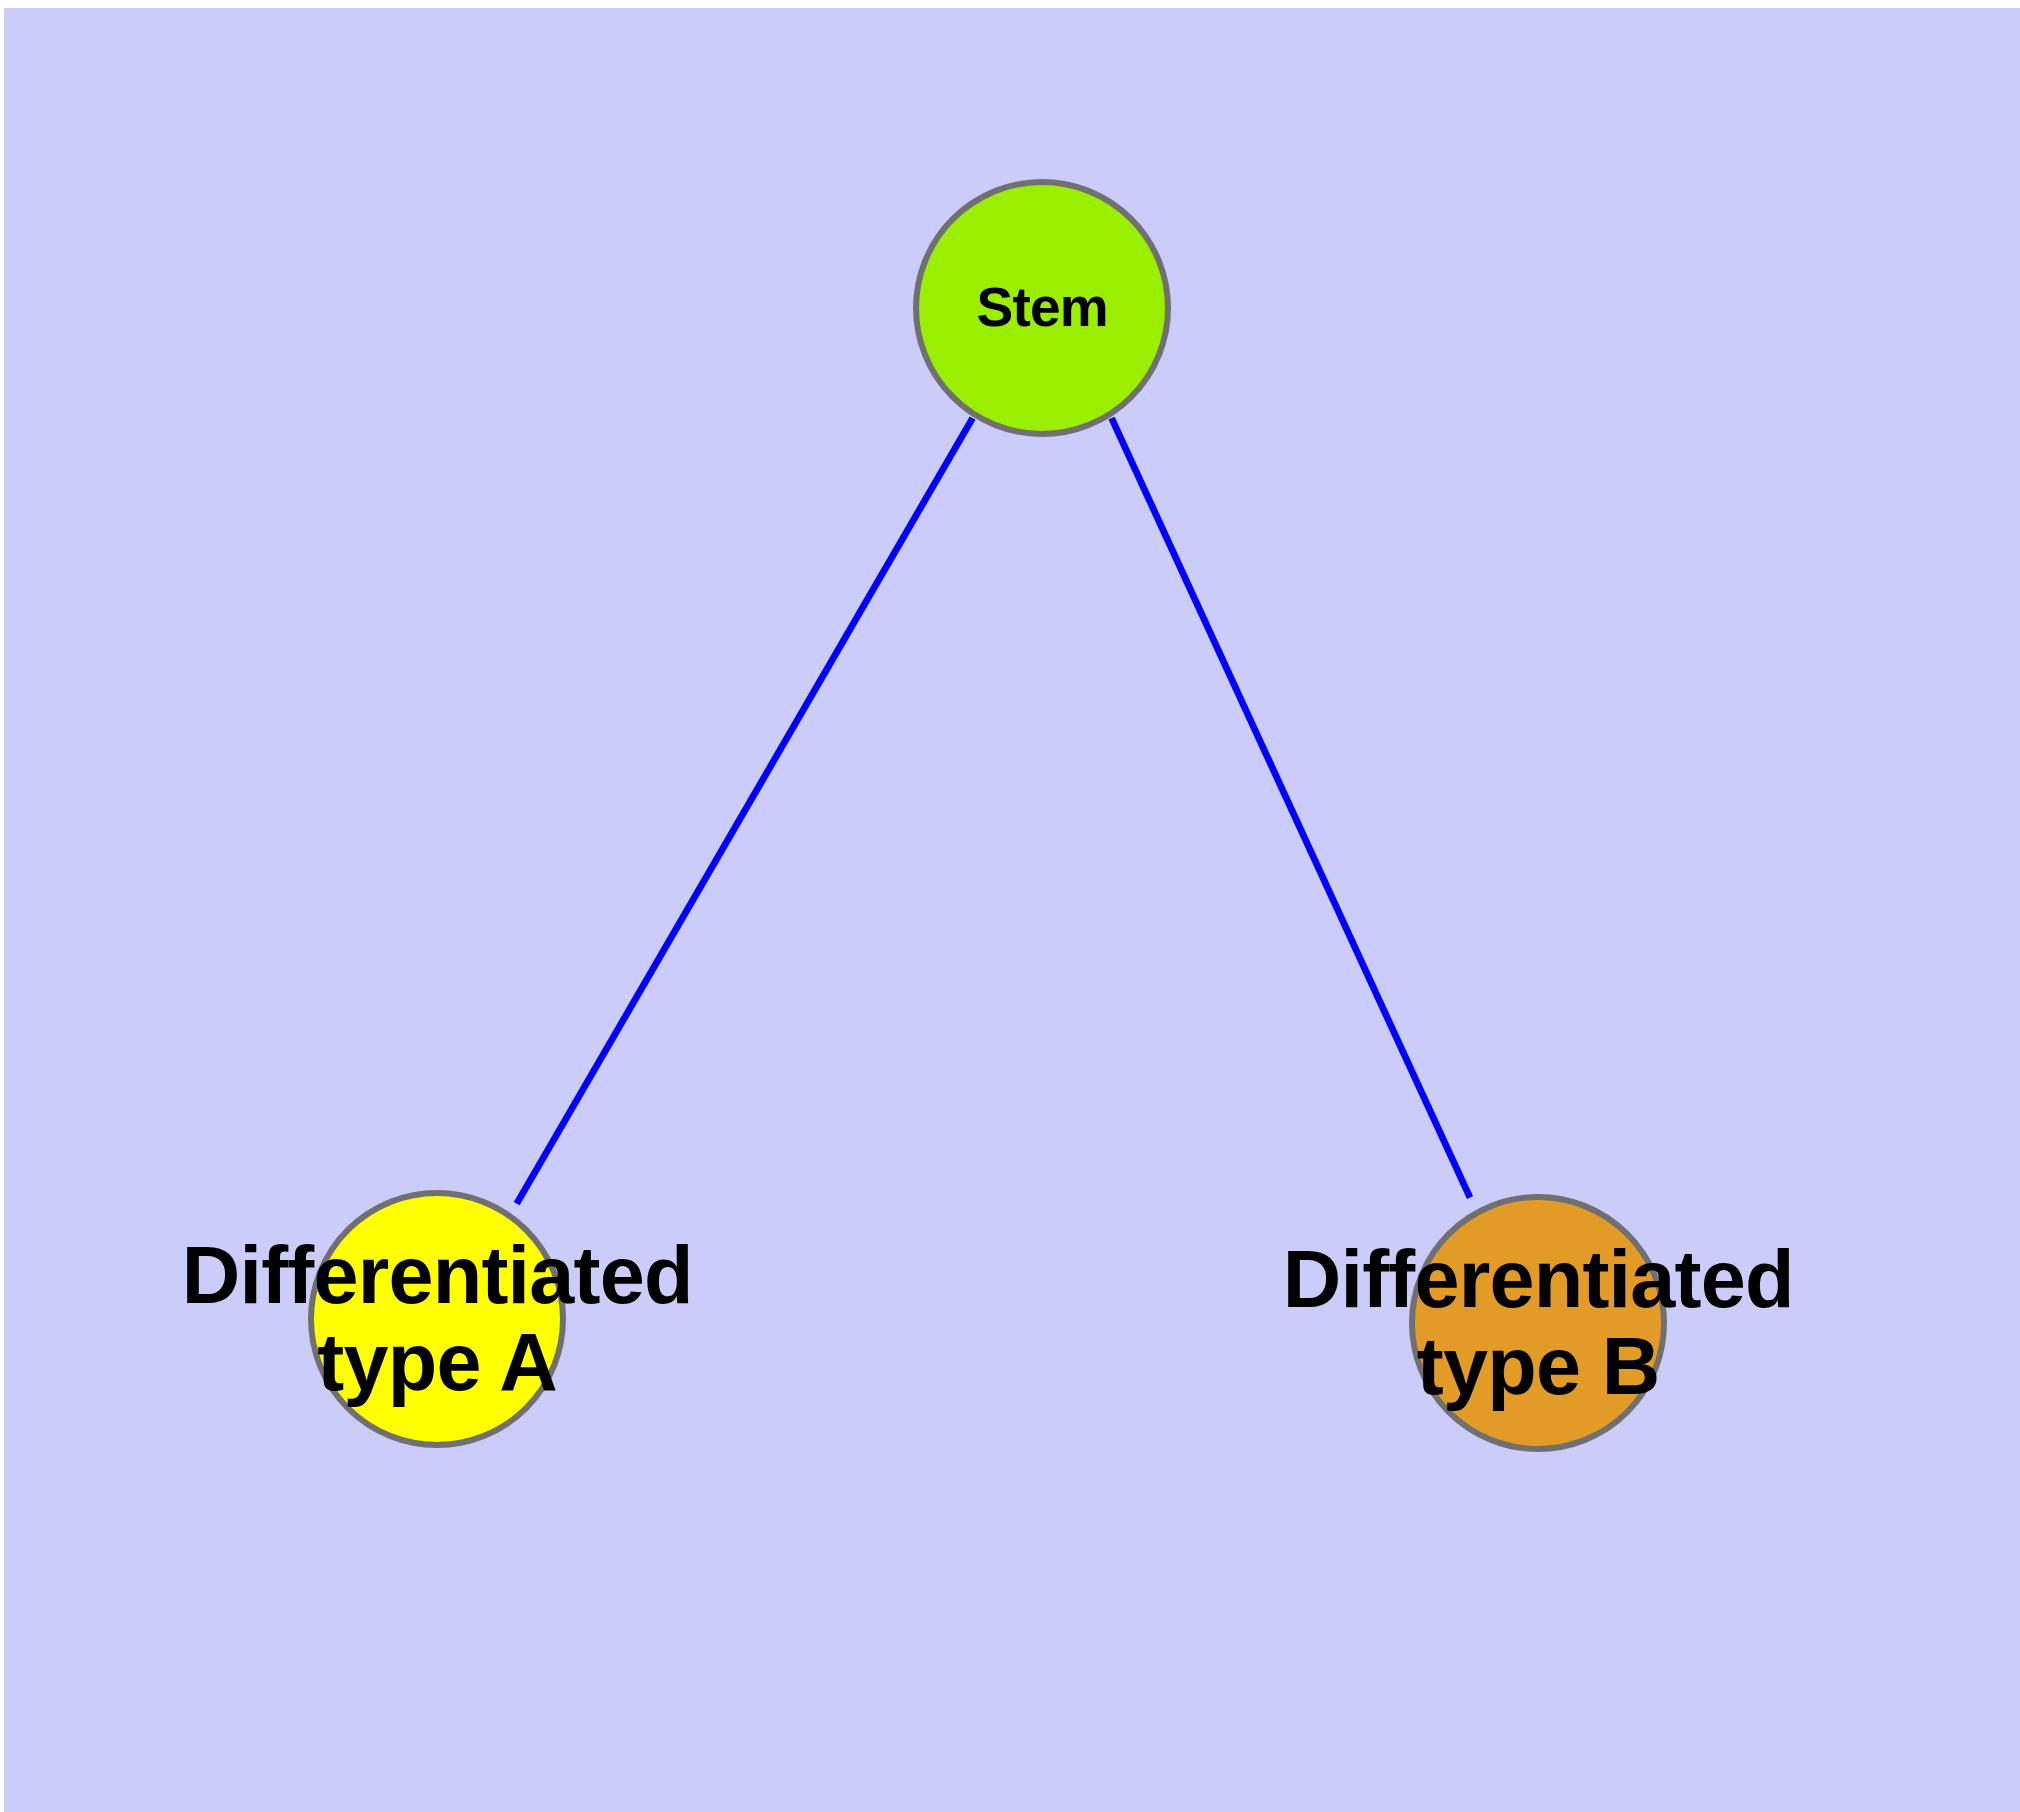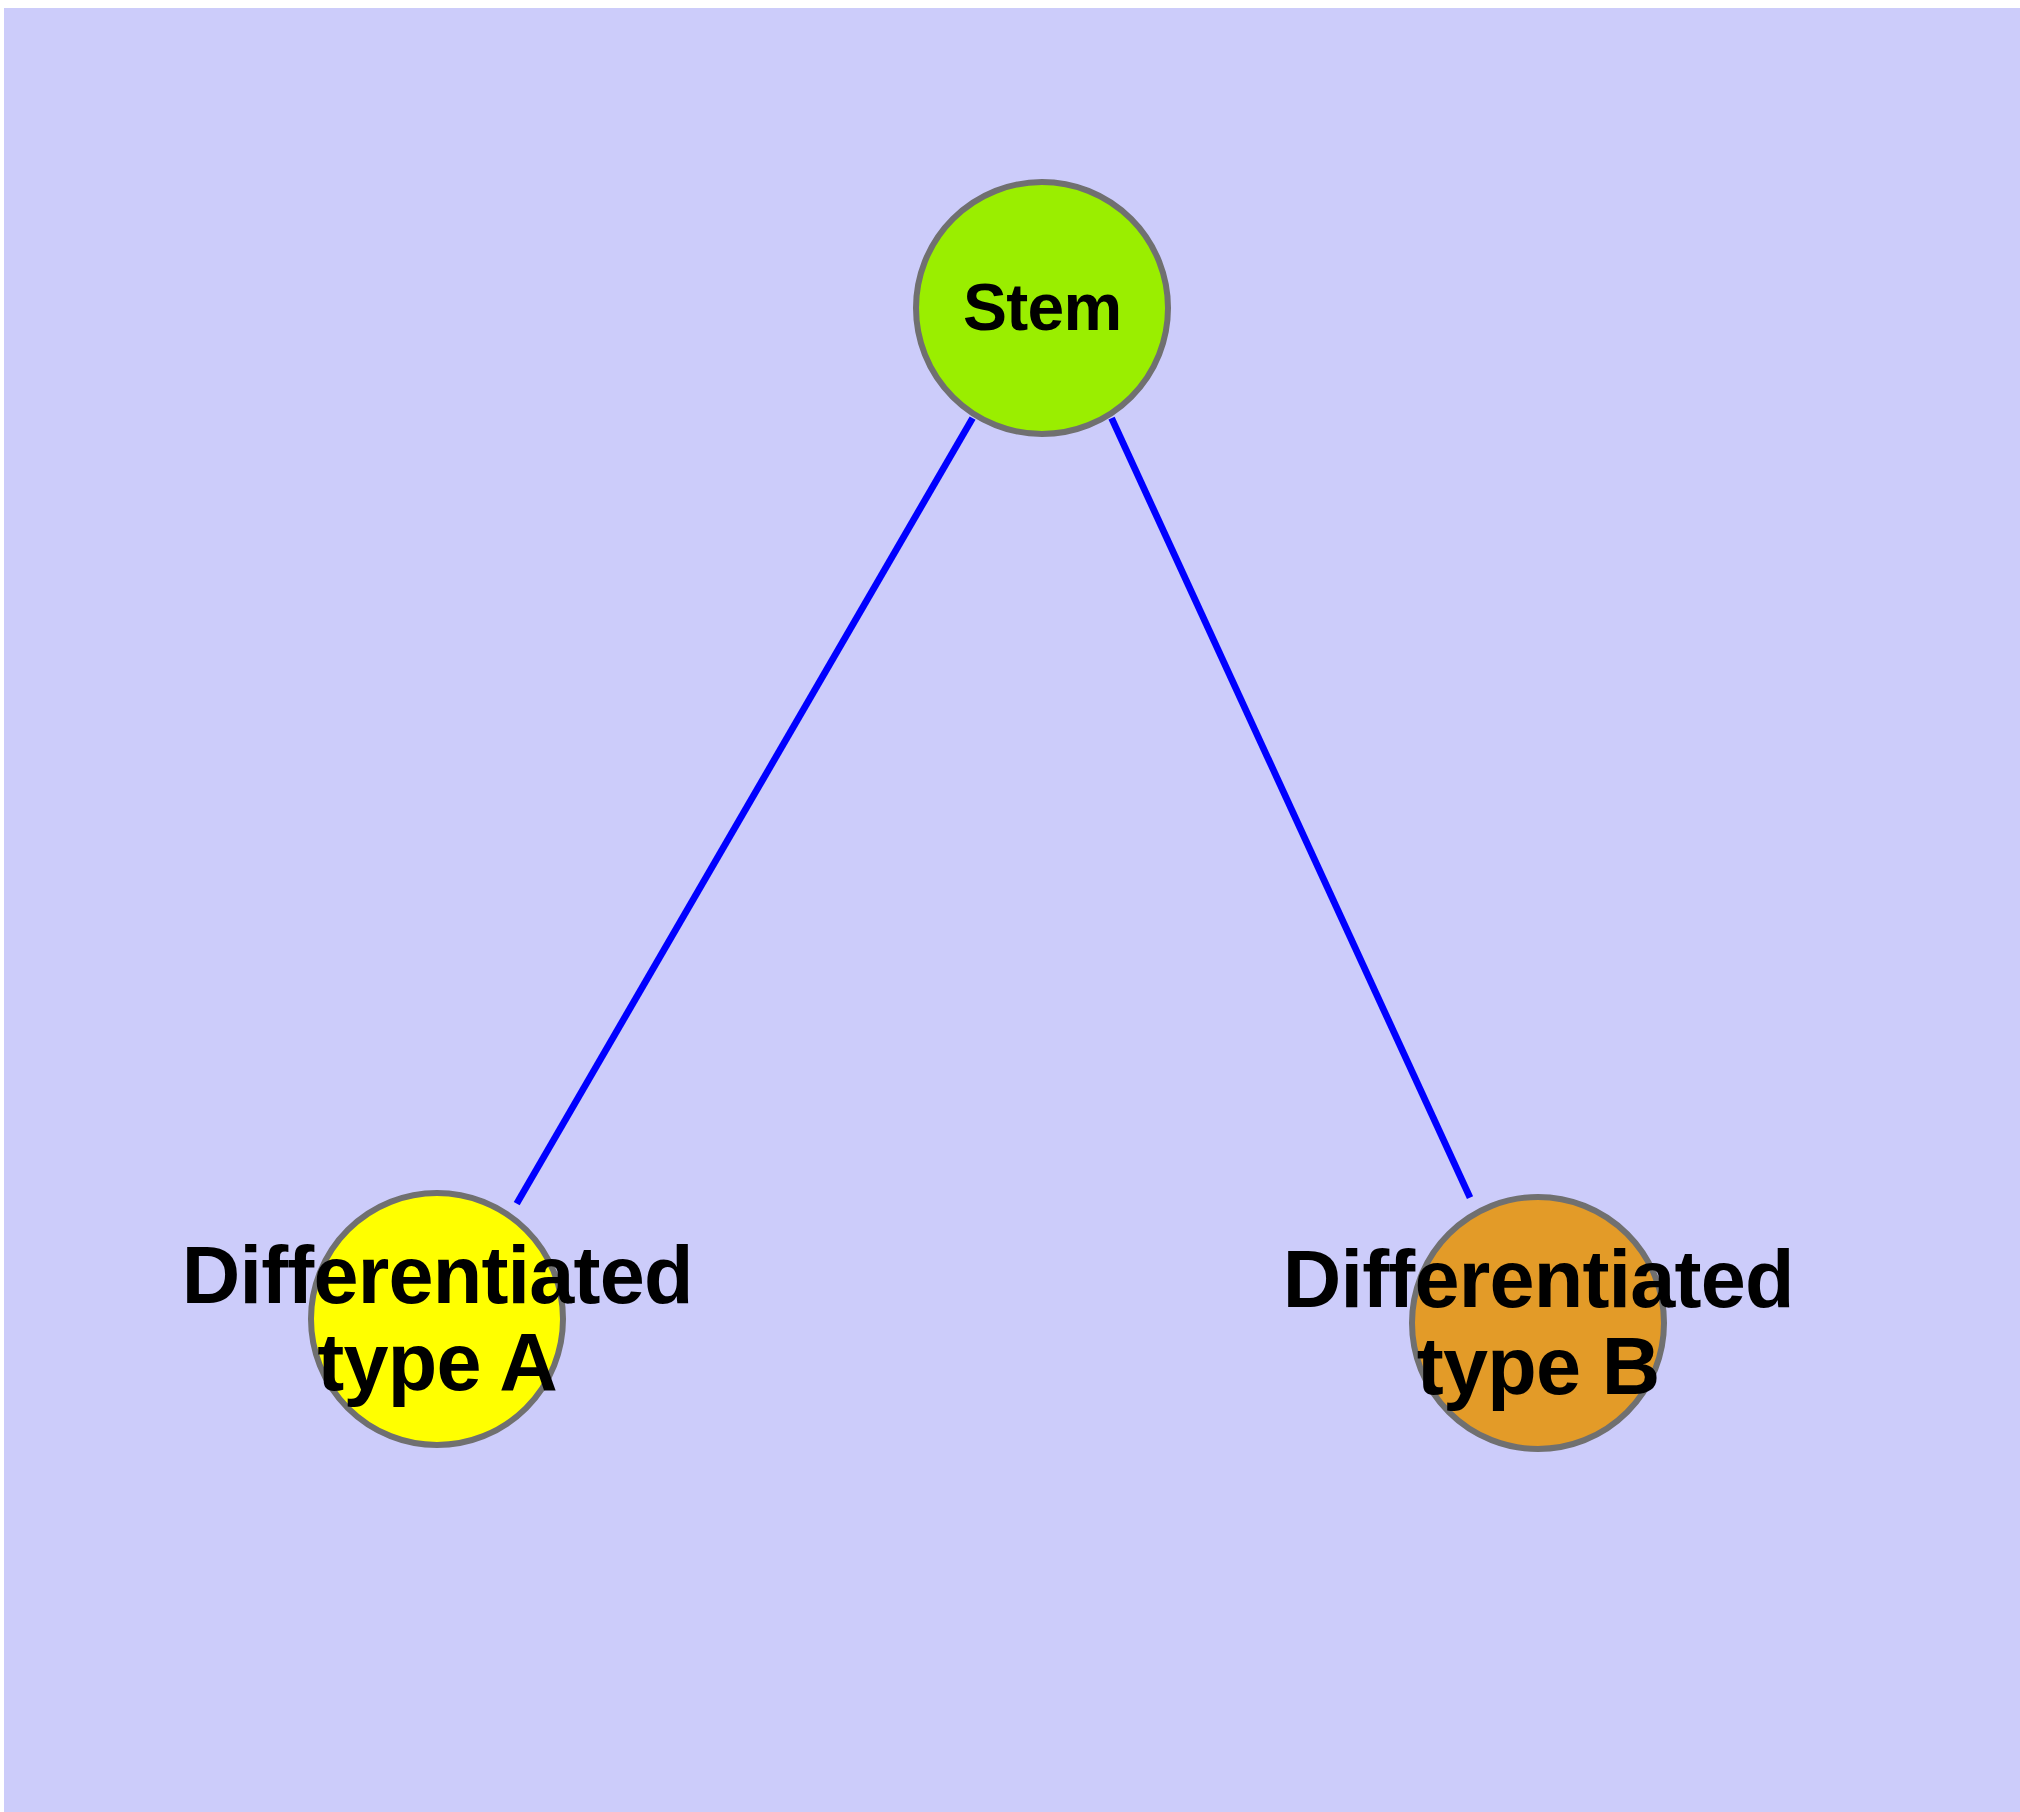--- a/index.html
+++ b/index.html
@@ -80,21 +80,21 @@
 <div id="graph-canvas">
   <div id="plot-area">
 
     <svg id="edge-layer" viewBox="0 0 2379 2129" preserveAspectRatio="none">
         <line x1="1143" y1="484" x2="605" y2="1411" stroke="#0000ff" stroke-width="8" stroke-linecap="butt"></line>
         <line x1="1307" y1="484" x2="1730" y2="1404" stroke="#0000ff" stroke-width="8" stroke-linecap="butt"></line>
       </svg>
 
     <div id="node-layer">
         <div class="node" style="left: 1038px; top: 300px; width: 258px; height: 258px; background: rgb(154, 238, 0); border-color: rgb(112, 112, 112); border-width: 6px;"></div>
-        <div class="node-label" style="left: 1038px; top: 300px; color: rgb(0, 0, 0); font-size: 66px;">Stem</div>
+        <div class="node-label" style="left: 1038px; top: 300px; color: rgb(0, 0, 0); font-size: 55px;">Stem</div>
         <div class="node" style="left: 433px; top: 1311px; width: 258px; height: 258px; background: rgb(255, 255, 0); border-color: rgb(112, 112, 112); border-width: 6px;"></div>
         <div class="node-label" style="left: 433px; top: 1311px; color: rgb(0, 0, 0); font-size: 81px;">Differentiated
 type A</div>
         <div class="node" style="left: 1534px; top: 1315px; width: 258px; height: 258px; background: rgb(227, 155, 40); border-color: rgb(112, 112, 112); border-width: 6px;"></div>
         <div class="node-label" style="left: 1534px; top: 1315px; color: rgb(0, 0, 0); font-size: 81px;">Differentiated
 type B</div>
       </div>
 
   </div>
 </div>

